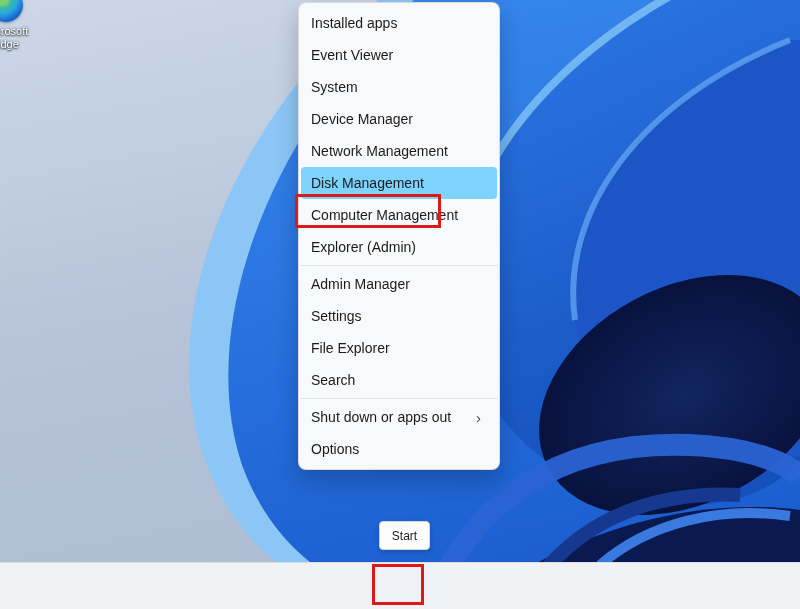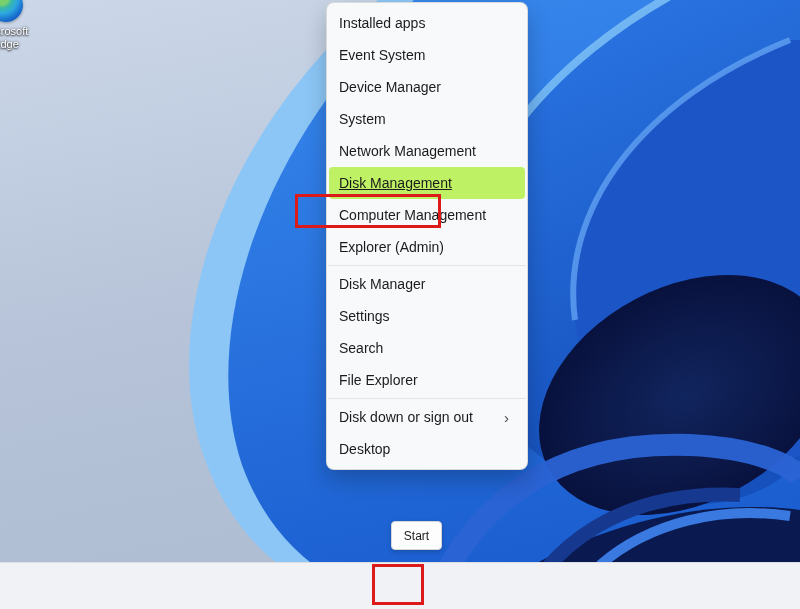--- a/index.html
+++ b/index.html
@@ -21,41 +21,41 @@
   }
   .shortcut .label{
     margin-top:3px;text-align:center;color:#fff;font-size:11px;line-height:13px;
     text-shadow:0 1px 2px rgba(0,0,0,.85), 0 0 3px rgba(0,0,0,.6);
   }
   
   .menu{
     position:absolute;left:298px;top:2px;width:202px;z-index:2;
     background:#f8f9fb;border:1px solid rgba(0,0,0,.12);border-radius:8px;
     box-shadow:0 10px 22px rgba(0,0,0,.22);
-    padding:4px 0;box-sizing:border-box;margin-left:28px;
+    padding:4px 0;box-sizing:border-box;
   }
   .menu-item{
     height:32px;display:flex;align-items:center;
     padding:0 12px;font-size:14px;color:#1b1b1b;cursor:default;
     position:relative;
   }
-  .menu-item.highlighted{background:#bef264;border-radius:4px;margin:0 2px;padding:0 10px;text-decoration:underline;}
+  .menu-item.highlighted{background:#7dd3fc;border-radius:4px;margin:0 2px;padding:0 10px;}
   .menu-sep{height:1px;background:#e3e4e6;margin:2px 1px;}
   .chevron{margin-left:auto;font-size:15px;color:#4a4a4a;padding-right:6px;}
   
   .red-box{position:absolute;border:3px solid #dc1a1a;z-index:4;pointer-events:none;box-sizing:border-box;}
   .red-box.disk{left:295px;top:194px;width:146px;height:34px;}
   .red-box.start{left:372px;top:564px;width:52px;height:41px;}
   
   .tooltip{
     position:absolute;left:379px;top:521px;width:49px;height:27px;z-index:5;
     background:#fdfdfd;border:1px solid #d6d6d6;border-radius:4px;
     box-shadow:0 2px 5px rgba(0,0,0,.18);
     display:flex;align-items:center;justify-content:center;
-    font-size:12px;color:#1b1b1b;margin-left:12px;
+    font-size:12px;color:#1b1b1b;
   }
   
   .taskbar{
     position:absolute;left:0;top:562px;width:800px;height:47px;z-index:3;
     background:#f1f2f5;border-top:1px solid #dcdee2;box-sizing:border-box;
   }
 </style>
 </head>
 <body>
 
@@ -97,38 +97,38 @@
 <div class="shortcut">
   <div class="logo"></div>
   <div class="label">
     <div>Microsoft</div>
     <div>Edge</div>
   </div>
 </div>
 
 <div class="menu">
   <div class="menu-item">Installed apps</div>
-  <div class="menu-item">Event System</div>
+  <div class="menu-item">Event Viewer</div>
+  <div class="menu-item">System</div>
   <div class="menu-item">Device Manager</div>
-  <div class="menu-item">System</div>
   <div class="menu-item">Network Management</div>
   <div class="menu-item highlighted">Disk Management</div>
   <div class="menu-item">Computer Management</div>
   <div class="menu-item">Explorer (Admin)</div>
   <div class="menu-sep"></div>
-  <div class="menu-item">Disk Manager</div>
+  <div class="menu-item">Admin Manager</div>
   <div class="menu-item">Settings</div>
+  <div class="menu-item">File Explorer</div>
   <div class="menu-item">Search</div>
-  <div class="menu-item">File Explorer</div>
   <div class="menu-sep"></div>
   <div class="menu-item">
-    <span>Disk down or sign out</span>
+    <span>Shut down or apps out</span>
     <span class="chevron">›</span>
   </div>
-  <div class="menu-item">Desktop</div>
+  <div class="menu-item">Options</div>
 </div>
 
 <div class="red-box disk"></div>
 <div class="red-box start"></div>
 
 <div class="tooltip">Start</div>
 
 <div class="taskbar">
   
 

